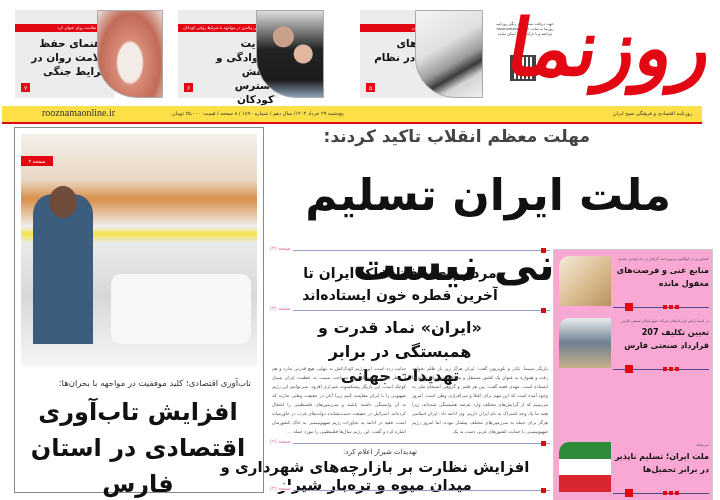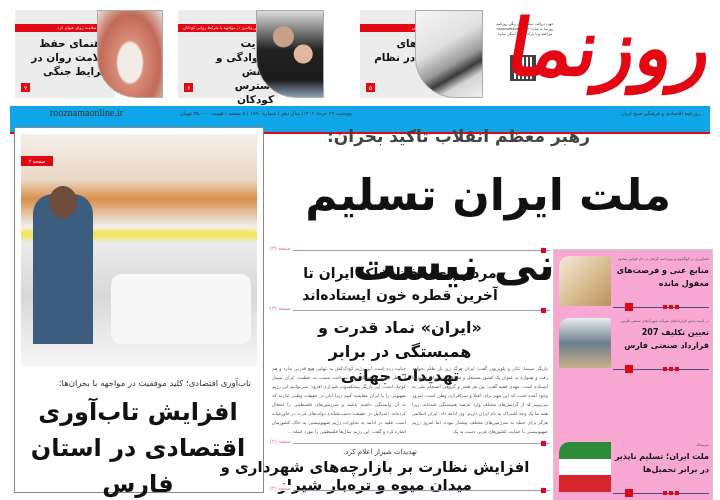--- a/index.html
+++ b/index.html
@@ -9,21 +9,21 @@
 
 .teaser{position:absolute;top:10px;height:88px;background:#ececec}
 .teaser .tag{position:absolute;top:14px;height:8px;background:#e30613;color:#fff;font-size:4px;line-height:8px;padding:0 3px;white-space:nowrap;overflow:hidden}
 .teaser .ttitle{position:absolute;top:26px;font-size:10.5px;font-weight:bold;line-height:14px;text-align:right}
 .teaser .num{position:absolute;bottom:6px;left:6px;width:9px;height:9px;background:#e30613;color:#fff;font-size:6px;line-height:9px;text-align:center}
 .logo{position:absolute;right:8px;top:0;width:150px;height:96px;color:#e30613;font-family:"DejaVu Serif",serif;font-weight:bold;font-size:78px;line-height:96px;text-align:center;letter-spacing:-4px;transform:skewX(-10deg)}
 .qr{position:absolute;left:510px;top:55px;width:26px;height:26px;background:
 repeating-linear-gradient(90deg,#222 0 2px,#fff 2px 4px),#fff;opacity:.85;border:2px solid #222}
 .qrtext{position:absolute;left:494px;top:22px;width:62px;font-size:3.6px;line-height:5px;color:#333;text-align:center}
 
-.datebar{position:absolute;top:106px;left:10px;width:700px;height:28px;background:#0ea5e9;border-bottom:2px solid #e30613}
+.datebar{position:absolute;top:106px;left:2px;width:700px;height:18px;background:#fde047;border-bottom:2px solid #e30613}
 .datebar .site{position:absolute;left:40px;top:0;font-family:"Liberation Serif",serif;font-size:10px;line-height:14px;color:#333;direction:ltr}
 .datebar .issue{position:absolute;left:170px;top:0;font-size:5px;line-height:14px;color:#333;white-space:nowrap}
 .datebar .slogan{position:absolute;right:10px;top:0;font-size:5px;line-height:14px;color:#333;white-space:nowrap}
 
 .leftcol{position:absolute;left:14px;top:127px;width:250px;height:366px;border:1px solid #888;background:#fff}
 .leftphoto{position:absolute;left:6px;top:6px;width:236px;height:232px;overflow:hidden;background:linear-gradient(180deg,#f4efe9 0,#e9d7c4 20%,#d98f4a 28%,#f0f0f0 40%,#f2e34a 43%,#eaeaea 47%,#d8d8d8 70%,#f6f6f6 100%)}
 .pagebadge{position:absolute;left:0;top:22px;width:32px;height:10px;background:#e30613;color:#fff;font-size:5px;line-height:10px;text-align:center}
 .kicker{position:absolute;top:250px;right:12px;width:226px;font-size:8.5px;color:#333}
 .lefthead{position:absolute;top:266px;right:8px;width:234px;text-align:center;font-size:24px;font-weight:bold;line-height:36px}
 
@@ -85,21 +85,21 @@
   <div class="leftphoto">
     <div class="abs" style="left:12px;top:60px;width:60px;height:150px;background:#3d5d7f;border-radius:20px 20px 0 0"></div>
     <div class="abs" style="left:28px;top:52px;width:28px;height:32px;background:#6e4b3a;border-radius:50%"></div>
     <div class="abs" style="left:90px;top:140px;width:140px;height:70px;background:#f7f7f7;border-radius:10px"></div>
     <div class="pagebadge">صفحه ۲</div>
   </div>
   <div class="kicker">تاب‌آوری اقتصادی؛ کلید موفقیت در مواجهه با بحران‌ها:</div>
   <div class="lefthead">افزایش تاب‌آوری اقتصادی در استان فارس</div>
 </div>
 
-<div class="overline">رهبر معظم انقلاب تاکید بحران:</div>
+<div class="overline">مهلت معظم انقلاب تاکید کردند:</div>
 <div class="mainhead">ملت ایران تسلیم شدنی نیست</div>
 
 <div class="sep" style="top:250px">
     <span class="pg">صفحه (۳)</span>
     <span class="dot"></span>
   </div>
 
 <div class="story" style="top:262px;font-size:14px;line-height:22px;width:200px;right:220px">مردم پای حفظ خاک ایران تا آخرین قطره خون ایستاده‌اند</div>
 
 <div class="sep" style="top:310px">

